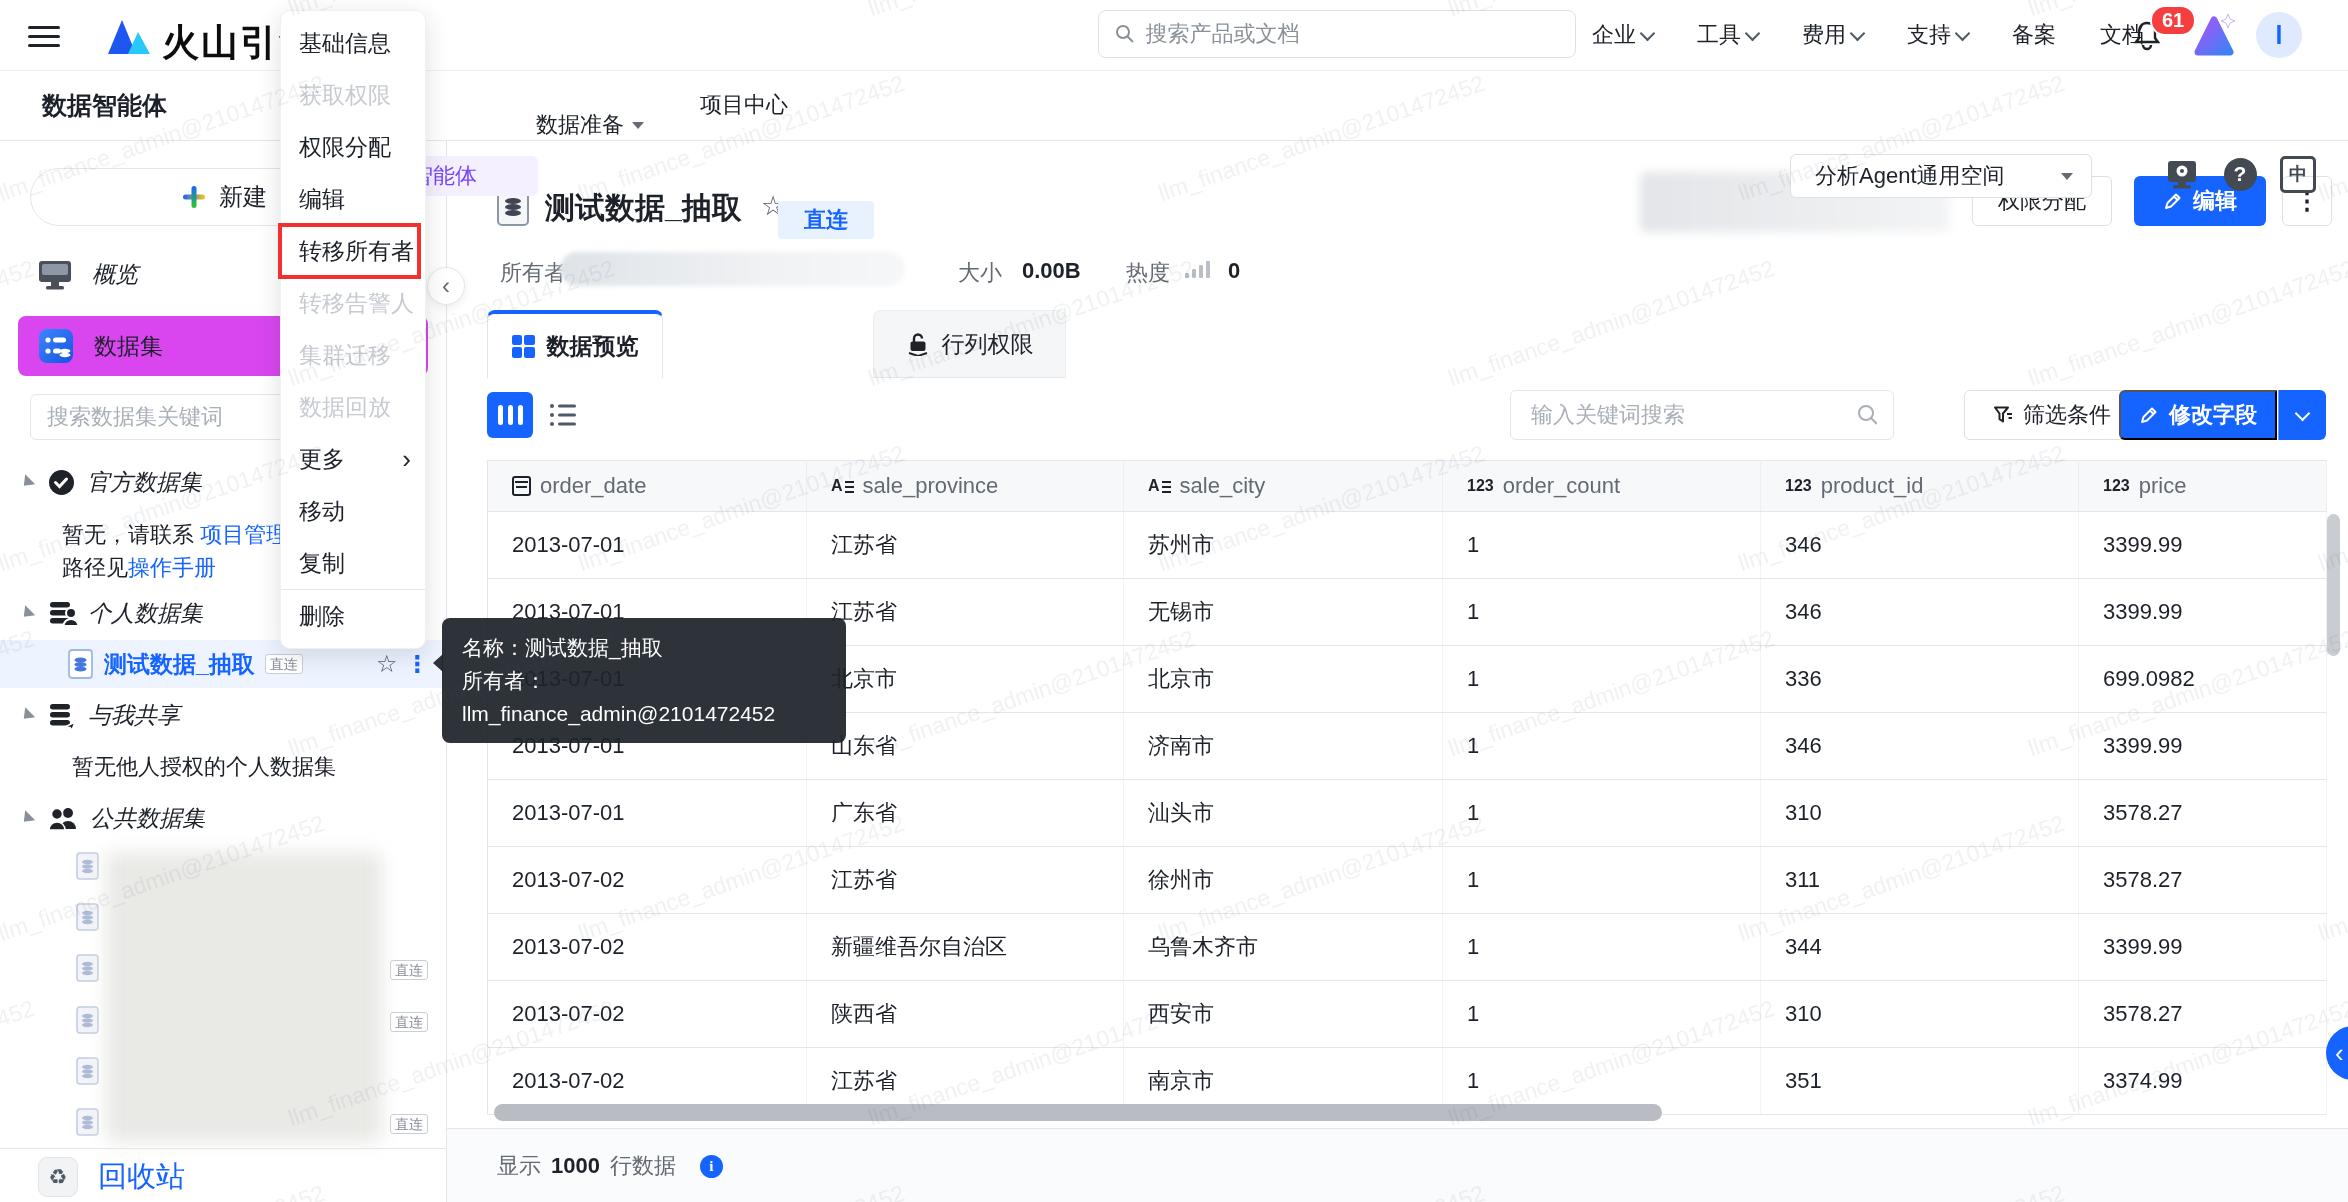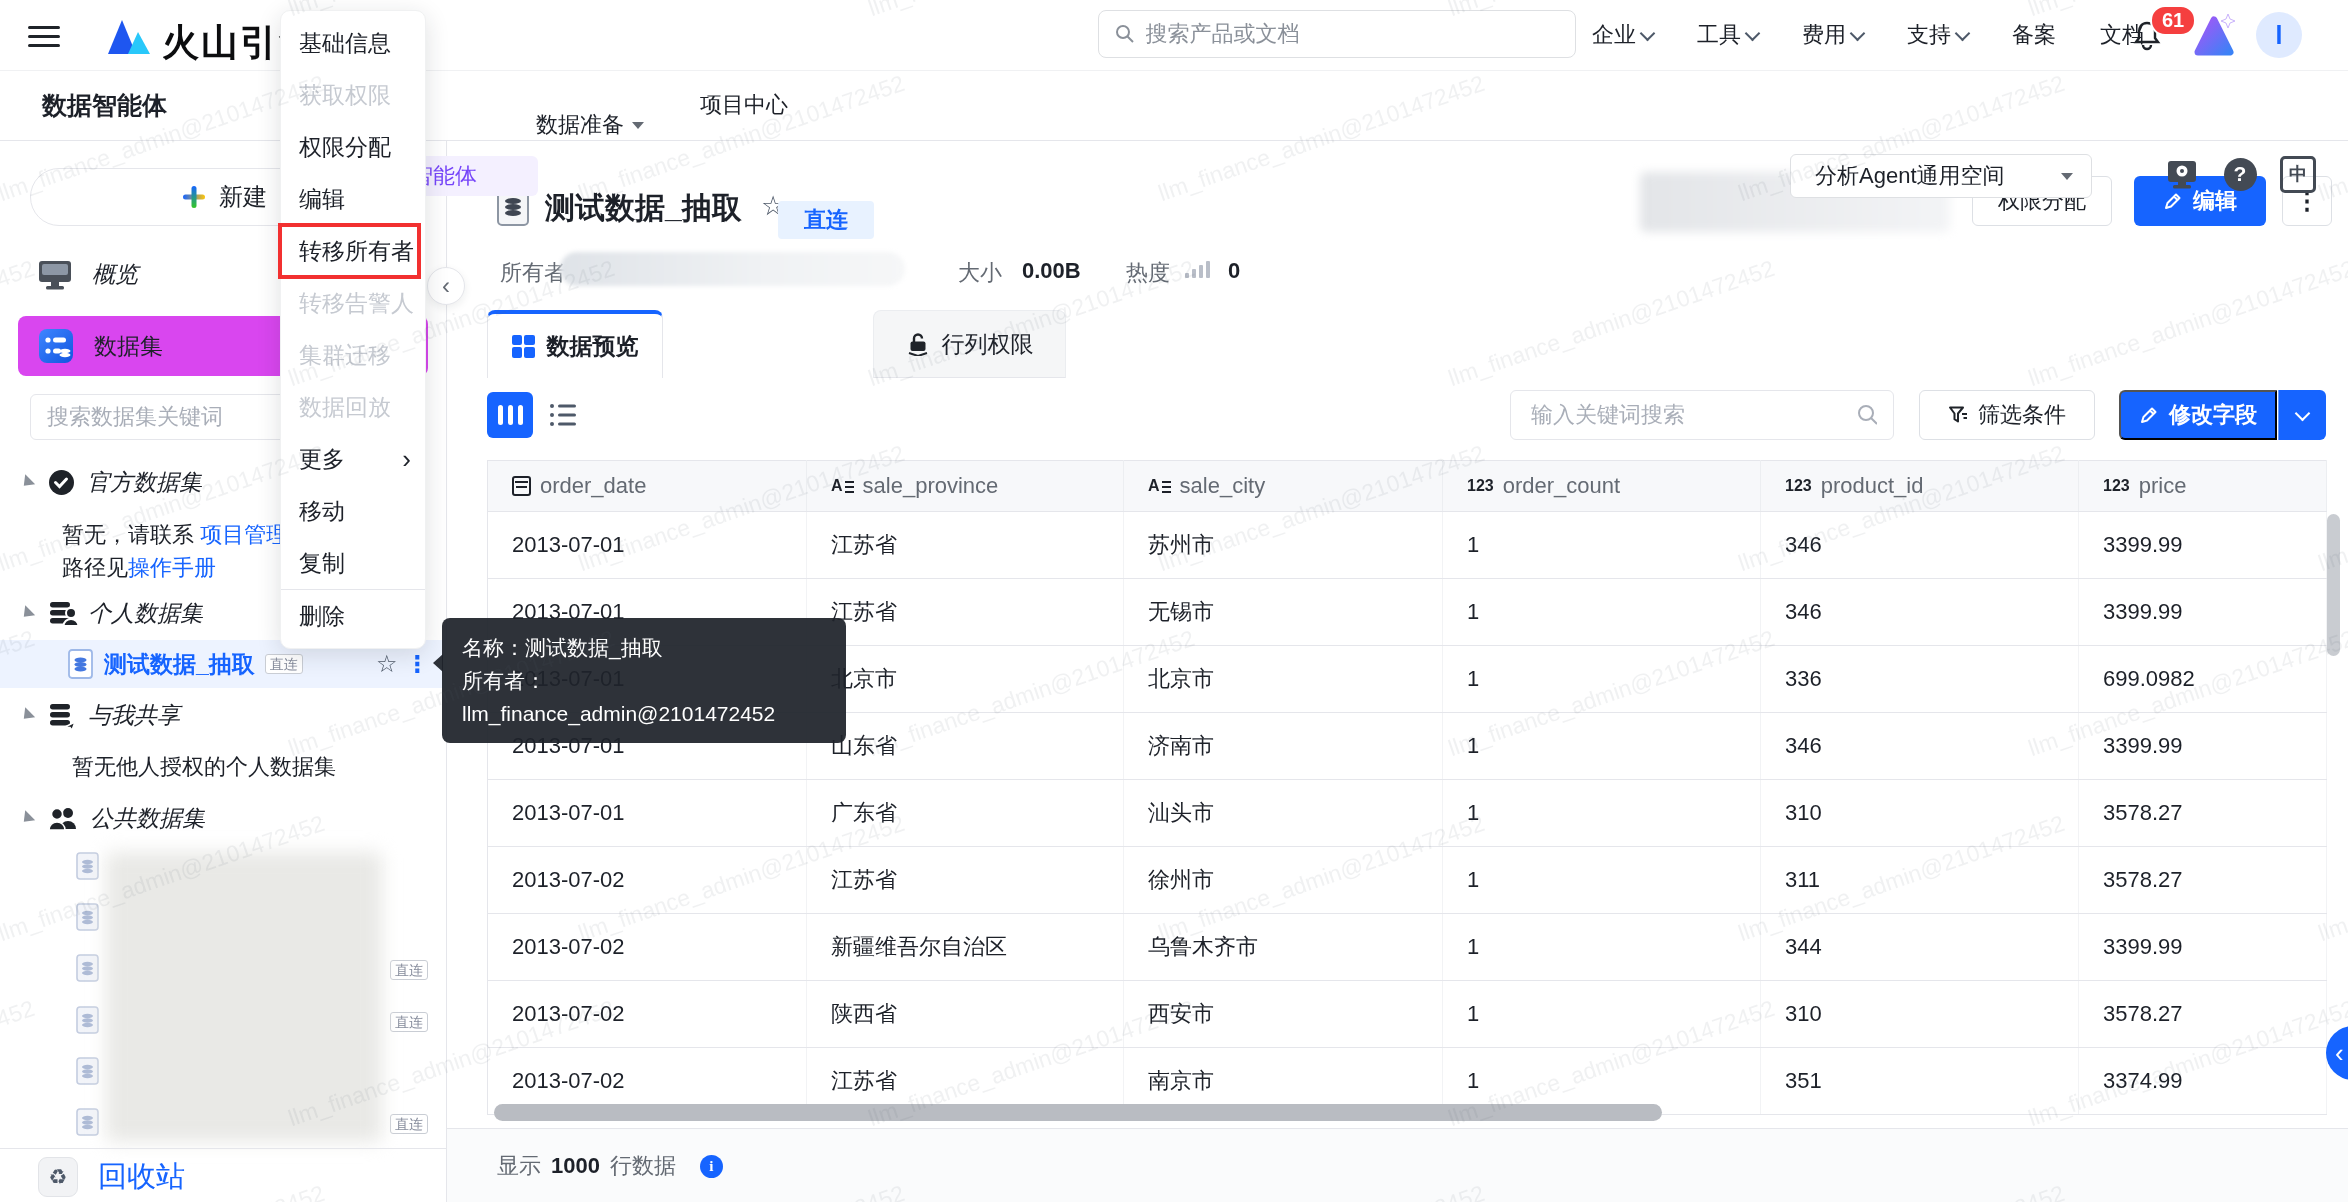--- a/index.html
+++ b/index.html
@@ -443,21 +443,21 @@
       <circle cx="3" cy="22" r="2" fill="#4e5969"></circle>
         <rect x="9" y="20.5" width="18" height="3" rx="1.5" fill="#4e5969"></rect>
     </svg>
     <div class="abs tbl-search">
       <input placeholder="输入关键词搜索" style="">
       <svg width="22" height="22">
           <circle cx="9" cy="9" r="7" fill="none" stroke="#a9aeb8" stroke-width="2"></circle>
           <line x1="14" y1="14" x2="20" y2="20" stroke="#a9aeb8" stroke-width="2"></line>
         </svg>
     </div>
-    <button class="abs btn-outline" style="left:1472px;top:250px;width:176px;height:50px;">
+    <button class="abs btn-outline" style="left:1517px;top:250px;width:176px;height:50px;">
       <svg width="20" height="20">
           <path d="M2,2.5 h13 l-5,6 v8 l-3.5,-2.3 v-5.7 z" fill="none" stroke="#1f2329" stroke-width="2" stroke-linejoin="round"></path>
           <line x1="14" y1="9" x2="19" y2="9" stroke="#1f2329" stroke-width="2"></line>
           <line x1="15.5" y1="13" x2="19" y2="13" stroke="#1f2329" stroke-width="2"></line>
         </svg>
       <span>筛选条件</span>
     </button>
     <button class="abs btn-primary split-main">
       <svg width="20" height="20">
           <path d="M3,17 l1.5,-5 L13,3.5 l3.5,3.5 -8.5,8.5 -5,1.5 z M11,5.5 l3.5,3.5" fill="none" stroke="#fff" stroke-width="2" stroke-linejoin="round"></path>

